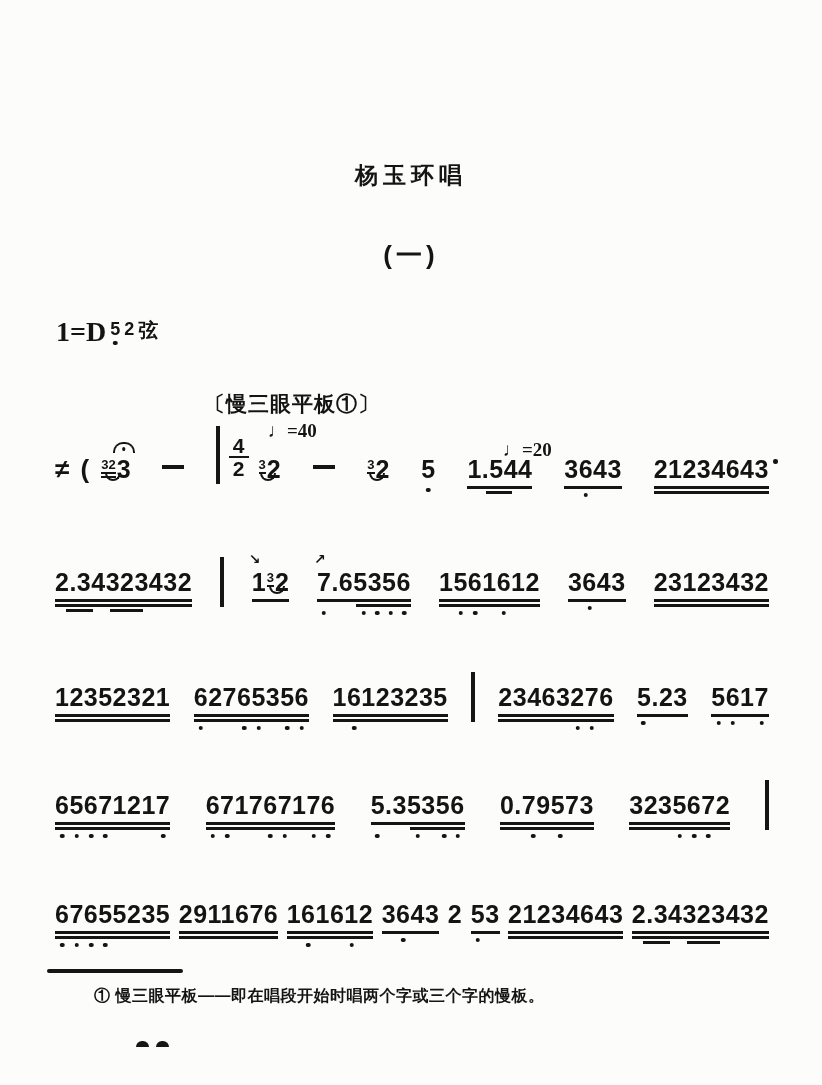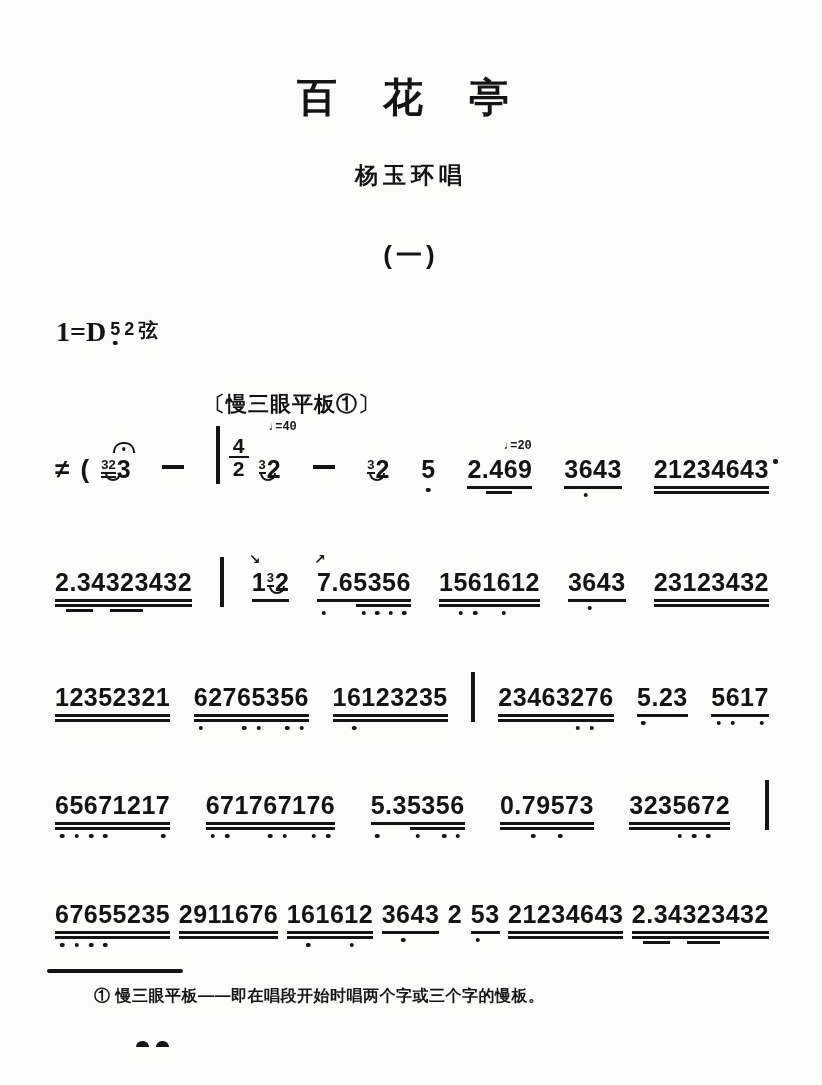--- a/index.html
+++ b/index.html
@@ -15,21 +15,21 @@
            font-size:26px;font-weight:800;letter-spacing:4px;}
 
   
   .keysig{position:absolute;top:318px;left:56px;display:flex;align-items:flex-start;gap:4px;}
   .keymain{font-family:"Liberation Serif",serif;font-weight:800;font-size:28px;line-height:28px;}
   .keysmall{font-weight:800;font-size:18px;line-height:18px;margin-top:2px;position:relative;display:inline-block;}
   .keysmall .odot{bottom:-7px;left:50%;}
   .keyxian{font-weight:800;font-size:20px;line-height:20px;margin-top:2px;}
 
   .banshi{position:absolute;top:390px;left:204px;font-size:21px;font-weight:800;letter-spacing:1px;}
-  .tempo{position:absolute;font-family:Liberation Mono, monospace;font-size:12px;font-weight:700;text-align:right;}
+  .tempo{position:absolute;font-family:Liberation Serif, serif;font-size:19px;font-weight:700;text-align:right;}
   .tempo.t1{top:420px;left:268px;}
   .tempo.t2{top:439px;left:503px;}
 
   
   .mline{position:absolute;left:55px;width:714px;height:30px;
          display:flex;justify-content:space-between;align-items:flex-end;}
   .l0{top:454px;} .l1{top:567px;} .l2{top:682px;} .l3{top:790px;} .l4{top:899px;}
 
   .note{position:relative;display:inline-block;}
   .digits{font-family:"Liberation Sans",sans-serif;font-weight:800;font-size:25px;line-height:29px;letter-spacing:0.5px;white-space:nowrap;}
@@ -60,21 +60,20 @@
   
   .footrule{position:absolute;top:969px;left:47px;width:136px;height:4px;background:#151515;border-radius:3px;}
   .footnote{position:absolute;top:986px;left:94px;font-size:16px;font-weight:800;letter-spacing:0.5px;}
   .pagemarks{position:absolute;top:1041px;left:136px;display:flex;gap:7px;}
   .pagemarks i{display:block;width:13px;height:6px;background:#151515;border-radius:7px 7px 0 0;}
 </style>
 </head>
 <body>
 
 <div class="page">
-  <div class="title">百 花 亭</div>
   <div class="subtitle">杨玉环唱</div>
   <div class="section">(一)</div>
 
   <div class="keysig">
     <span class="keymain">1=D</span>
     <span class="keysmall"><span>5</span><i class="odot"></i></span>
     <span class="keysmall">2</span>
     <span class="keyxian">弦</span>
   </div>
 
@@ -103,21 +102,21 @@
             <span class="gpre">3<i class="gul" style="bottom: -3px;"></i><i class="gtie"></i></span>
             <span class="gmain">2</span>
           </span>
         </span>
         <span class="dash"></span>
         <span class="gn">
           <span class="gpre">3<i class="gul" style="bottom: -3px;"></i><i class="gtie"></i></span>
           <span class="gmain">2</span>
         </span>
         <span class="note"><span class="digits">5</span><i class="odot" style="left: 50%; bottom: -8px;"></i></span>
-        <span class="note"><span class="digits">2.469</span><i class="ul" style="bottom: -5px; left: 0px; width: 100%;"></i><i class="ul" style="bottom: -10px; left: 28%; width: 40%;"></i></span>
+        <span class="note"><span class="digits">1.544</span><i class="ul" style="bottom: -5px; left: 0px; width: 100%;"></i><i class="ul" style="bottom: -10px; left: 28%; width: 40%;"></i></span>
         <span class="note"><span class="digits">3643</span><i class="ul" style="bottom: -5px; left: 0px; width: 100%;"></i><i class="odot" style="left: 37.5%; bottom: -13px;"></i></span>
         <span class="note"><span class="digits">21234643</span><i class="ul" style="bottom: -5px; left: 0px; width: 100%;"></i><i class="ul" style="bottom: -10px; left: 0px; width: 100%;"></i><i class="adot"></i></span>
       </div>
       <div class="mline l1">
         <span class="note"><span class="digits">2.34323432</span><i class="ul" style="bottom: -5px; left: 0px; width: 100%;"></i><i class="ul" style="bottom: -10px; left: 0px; width: 100%;"></i><i class="ul" style="bottom: -15px; left: 8%; width: 20%;"></i><i class="ul" style="bottom: -15px; left: 40%; width: 24%;"></i></span>
         <span class="bar" style="height: 50px;"></span>
         <span class="cplx">
           <span class="orn">↘</span>
           <span class="gmain">1</span>
           <span class="gpre">3<i class="gul" style="bottom: -3px;"></i><i class="gtie"></i></span>

